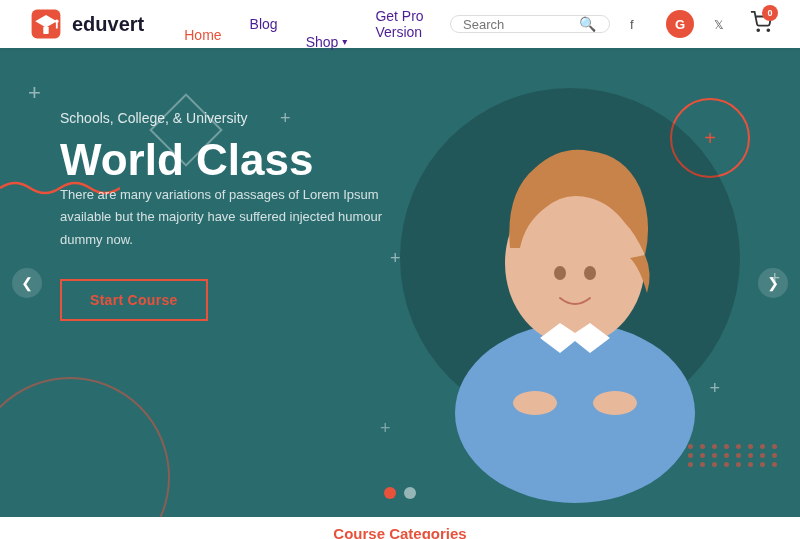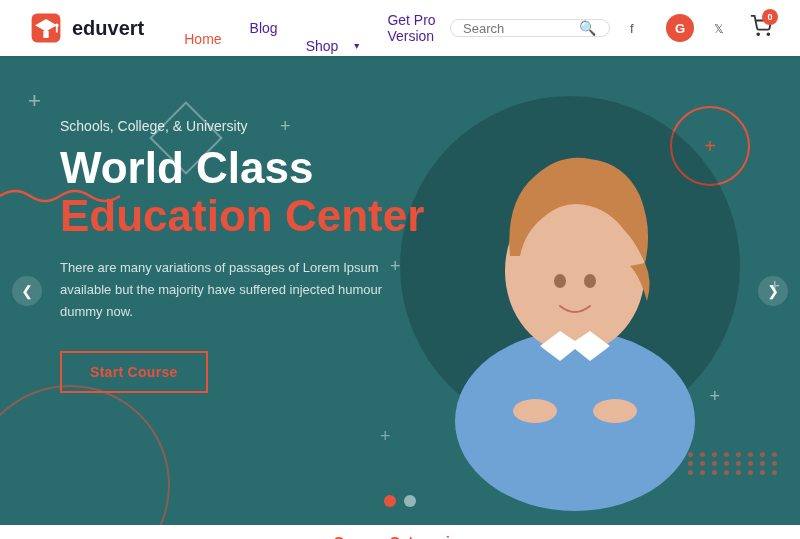--- a/index.html
+++ b/index.html
@@ -1,31 +1,31 @@
 <!DOCTYPE html>
 <html><head>
   <meta charset="utf-8">
   <style>
     * { margin: 0; padding: 0; box-sizing: border-box; }
     body { width: 800px; height: 539px; overflow: hidden; font-family: 'Segoe UI', Arial, sans-serif; background: #fff; }
 
     
     nav {
       display: flex; align-items: center;
-      padding: 0 28px; height: 56px;
+      padding: 0 28px; height: 48px;
       background: #fff; position: relative; z-index: 10;
       box-shadow: 0 1px 4px rgba(0,0,0,0.08);
     }
     .logo { display: flex; align-items: center; gap: 8px; margin-right: 40px; }
     .logo-icon { width: 36px; height: 36px; }
     .logo-text { font-size: 20px; font-weight: 700; color: #1a1a2e; }
     .nav-links { display: flex; align-items: center; gap: 28px; flex: 1; }
     .nav-link { font-size: 14px; font-weight: 500; color: #4c1d95; text-decoration: none; cursor: pointer; }
     .nav-link.active { color: #e8523a; margin-top: 21px; }
-    .nav-shop { display: flex; align-items: center; gap: 16px; margin-top: 35px; }
+    .nav-shop { display: flex; align-items: center; gap: 4px; margin-top: 35px; }
     .chevron { font-size: 10px; }
     .search-bar {
       display: flex; align-items: flex-end;
       border: 1px solid #ddd; border-radius: 20px;
       padding: 0 12px; gap: 6px; width: 160px;
     }
     .search-bar input { border: none; outline: none; font-size: 13px; color: #555; width: 110px; }
     .search-icon { color: #e8523a; font-size: 14px; cursor: pointer; }
     .nav-icons { display: flex; align-items: center; gap: 14px; margin-left: 14px; }
     .social-icon { width: 28px; height: 28px; display: flex; align-items: center; justify-content: center; font-size: 13px; color: #555; cursor: pointer; }
@@ -227,21 +227,20 @@
     <path d="M90 310 Q110 295 145 305 Q160 310 170 320 Q155 330 130 335 Q105 335 90 320 Z" fill="#6fa3d6"></path>
     <path d="M250 310 Q230 295 195 305 Q180 310 170 320 Q185 330 210 335 Q235 335 250 320 Z" fill="#6fa3d6"></path>
 
     <ellipse cx="130" cy="330" rx="22" ry="12" fill="#e8b89a"></ellipse>
     <ellipse cx="210" cy="330" rx="22" ry="12" fill="#e8b89a"></ellipse>
   </svg>
 
   <div class="hero-content">
     <p class="hero-subtitle">Schools, College, &amp; University</p>
     <h1 class="hero-title-white">World Class</h1>
-    <h1 class="hero-title-orange">Education Center</h1>
     <p class="hero-desc">There are many variations of passages of Lorem Ipsum available but the majority have suffered injected humour dummy now.</p>
     <button class="btn-start">Start Course</button>
   </div>
 
   <button class="slider-arrow left">❮</button>
   <button class="slider-arrow right">❯</button>
 
   <div class="slider-dots">
     <div class="dot active"></div>
     <div class="dot inactive"></div>

